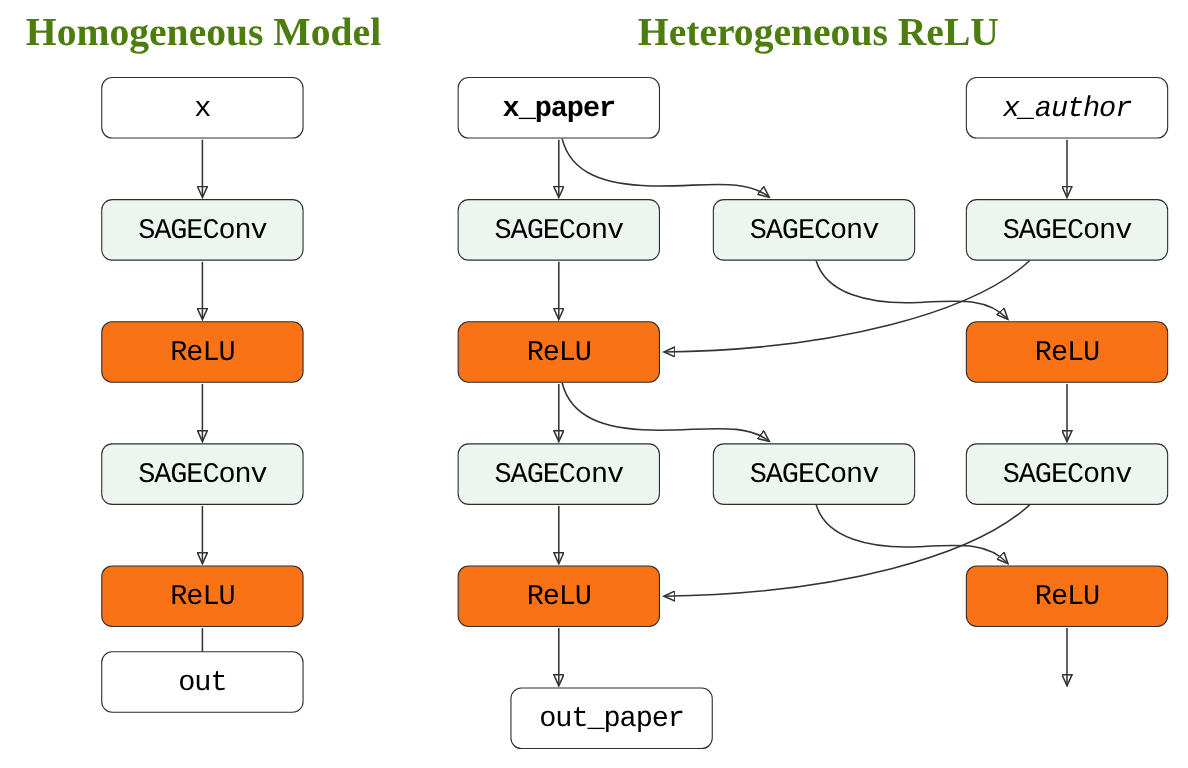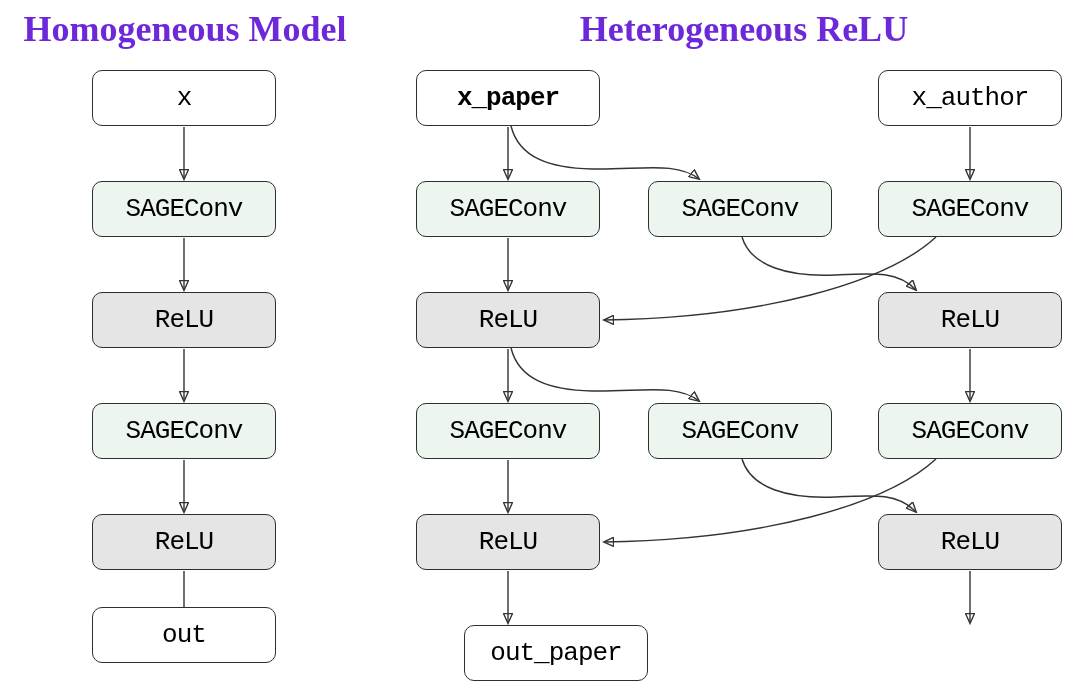--- a/index.html
+++ b/index.html
@@ -8,40 +8,40 @@
     width:1080px;height:698px;
     background:#ffffff;
     font-family:"Liberation Serif", serif;
     overflow:hidden;
   }
   .diagram-title{
     position:absolute;
     font-family:"Liberation Serif", serif;
     font-weight:bold;
     font-size:36px;
-    color:#6d28d9;
+    color:#4d7c0f;
     text-align:center;
     white-space:nowrap;
   }
   .node{
     position:absolute;
     width:184px;height:56px;
     box-sizing:border-box;
     border:1.5px solid #2e2e2e;
     border-radius:10px;
     display:flex;align-items:center;justify-content:center;
     font-family:"Liberation Mono", "DejaVu Sans Mono", monospace;
     font-size:26px;
     color:#000000;
     background:#ffffff;
     letter-spacing:-1px;
   }
   .t-io{background:#ffffff;}
   .t-conv{background:#edf6ee;}
-  .t-relu{background:#e5e5e5;}
+  .t-relu{background:#f97316;}
   #edges{
     position:absolute;left:0;top:0;width:1080px;height:698px;
     pointer-events:none;
   }
   #edges path, #edges line{
     stroke:#333333;stroke-width:1.4;fill:none;
   }
 </style>
 </head>
 <body>
@@ -80,24 +80,24 @@
     <path d="M 511,348 C 519,380 550,390 592,391 C 640,392 676,383 699,401" marker-end="url(#arrow)"></path>
     <path d="M 742,459 C 751,489 790,499 835,497 C 874,495 898,493 916,512" marker-end="url(#arrow)"></path>
     <path d="M 936,459 C 886,505 762,540 604,542" marker-end="url(#arrow)"></path>
   </svg>
 
   <div class="node t-io" style="left:92px;top:70px;">x</div>
   <div class="node t-conv" style="left:92px;top:181px;">SAGEConv</div>
   <div class="node t-relu" style="left:92px;top:292px;">ReLU</div>
   <div class="node t-conv" style="left:92px;top:403px;">SAGEConv</div>
   <div class="node t-relu" style="left:92px;top:514px;">ReLU</div>
-  <div class="node t-io" style="left:92px;top:607px;">out</div>
+  <div class="node t-io" style="left:92px;top:592px;">out</div>
 
   <div class="node t-io" style="left:416px;top:70px;font-weight:bold;">x_paper</div>
-  <div class="node t-io" style="left:878px;top:70px;">x_author</div>
+  <div class="node t-io" style="left:878px;top:70px;font-style:italic;">x_author</div>
 
   <div class="node t-conv" style="left:416px;top:181px;">SAGEConv</div>
   <div class="node t-conv" style="left:648px;top:181px;">SAGEConv</div>
   <div class="node t-conv" style="left:878px;top:181px;">SAGEConv</div>
 
   <div class="node t-relu" style="left:416px;top:292px;">ReLU</div>
   <div class="node t-relu" style="left:878px;top:292px;">ReLU</div>
 
   <div class="node t-conv" style="left:416px;top:403px;">SAGEConv</div>
   <div class="node t-conv" style="left:648px;top:403px;">SAGEConv</div>

